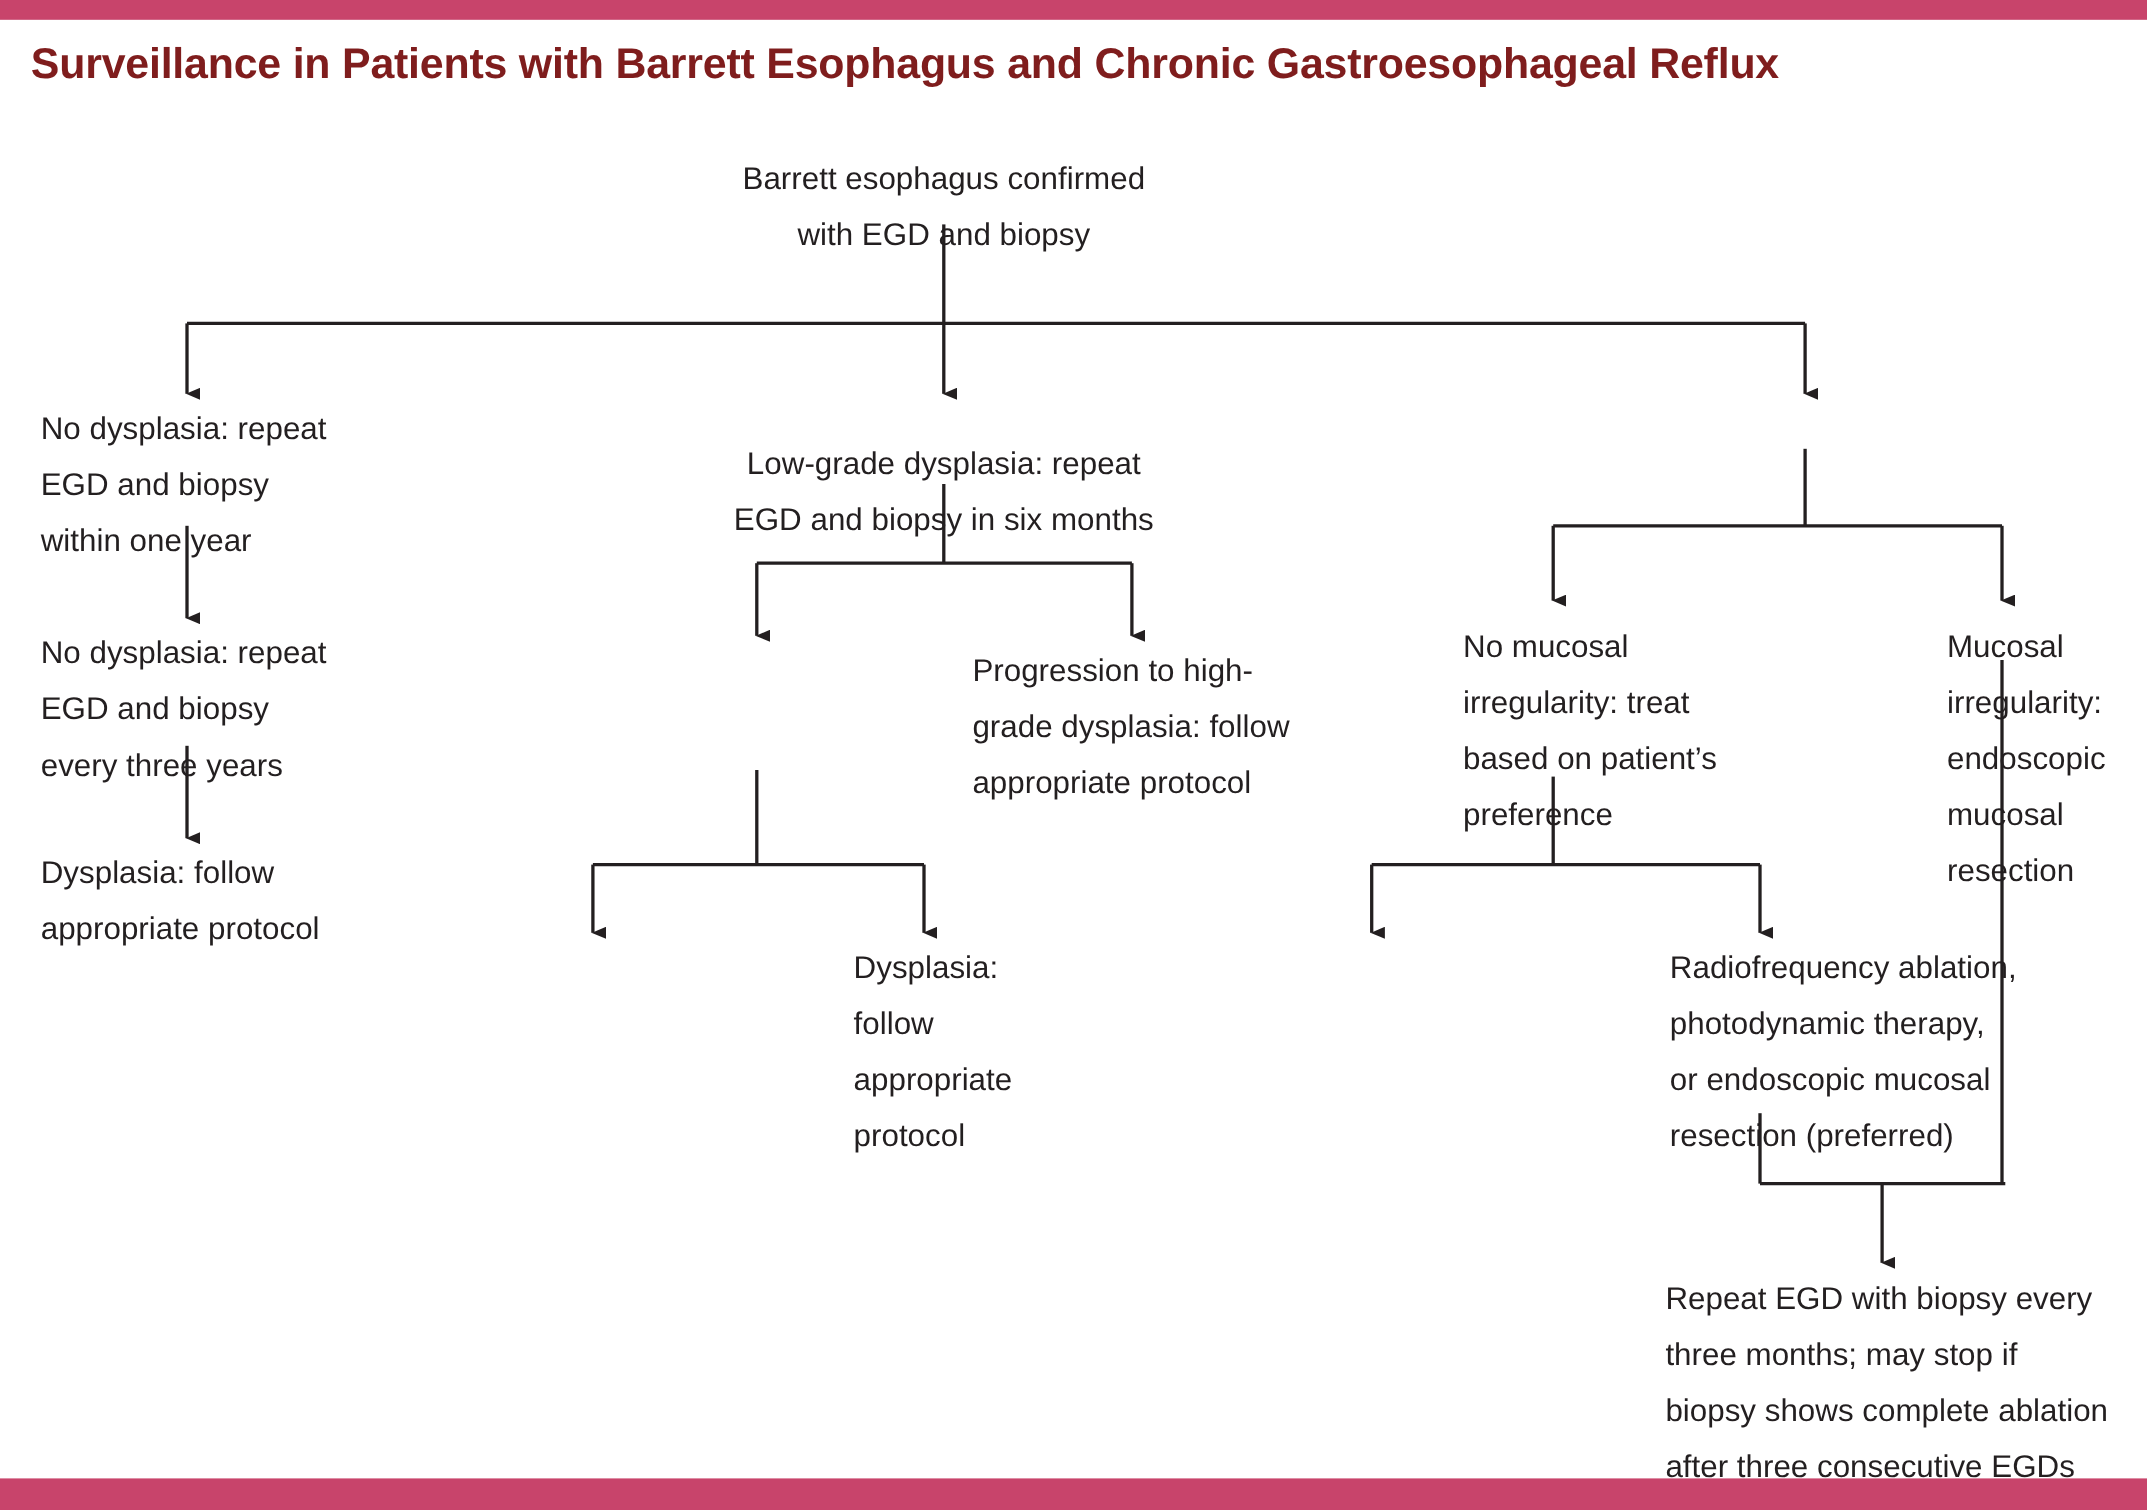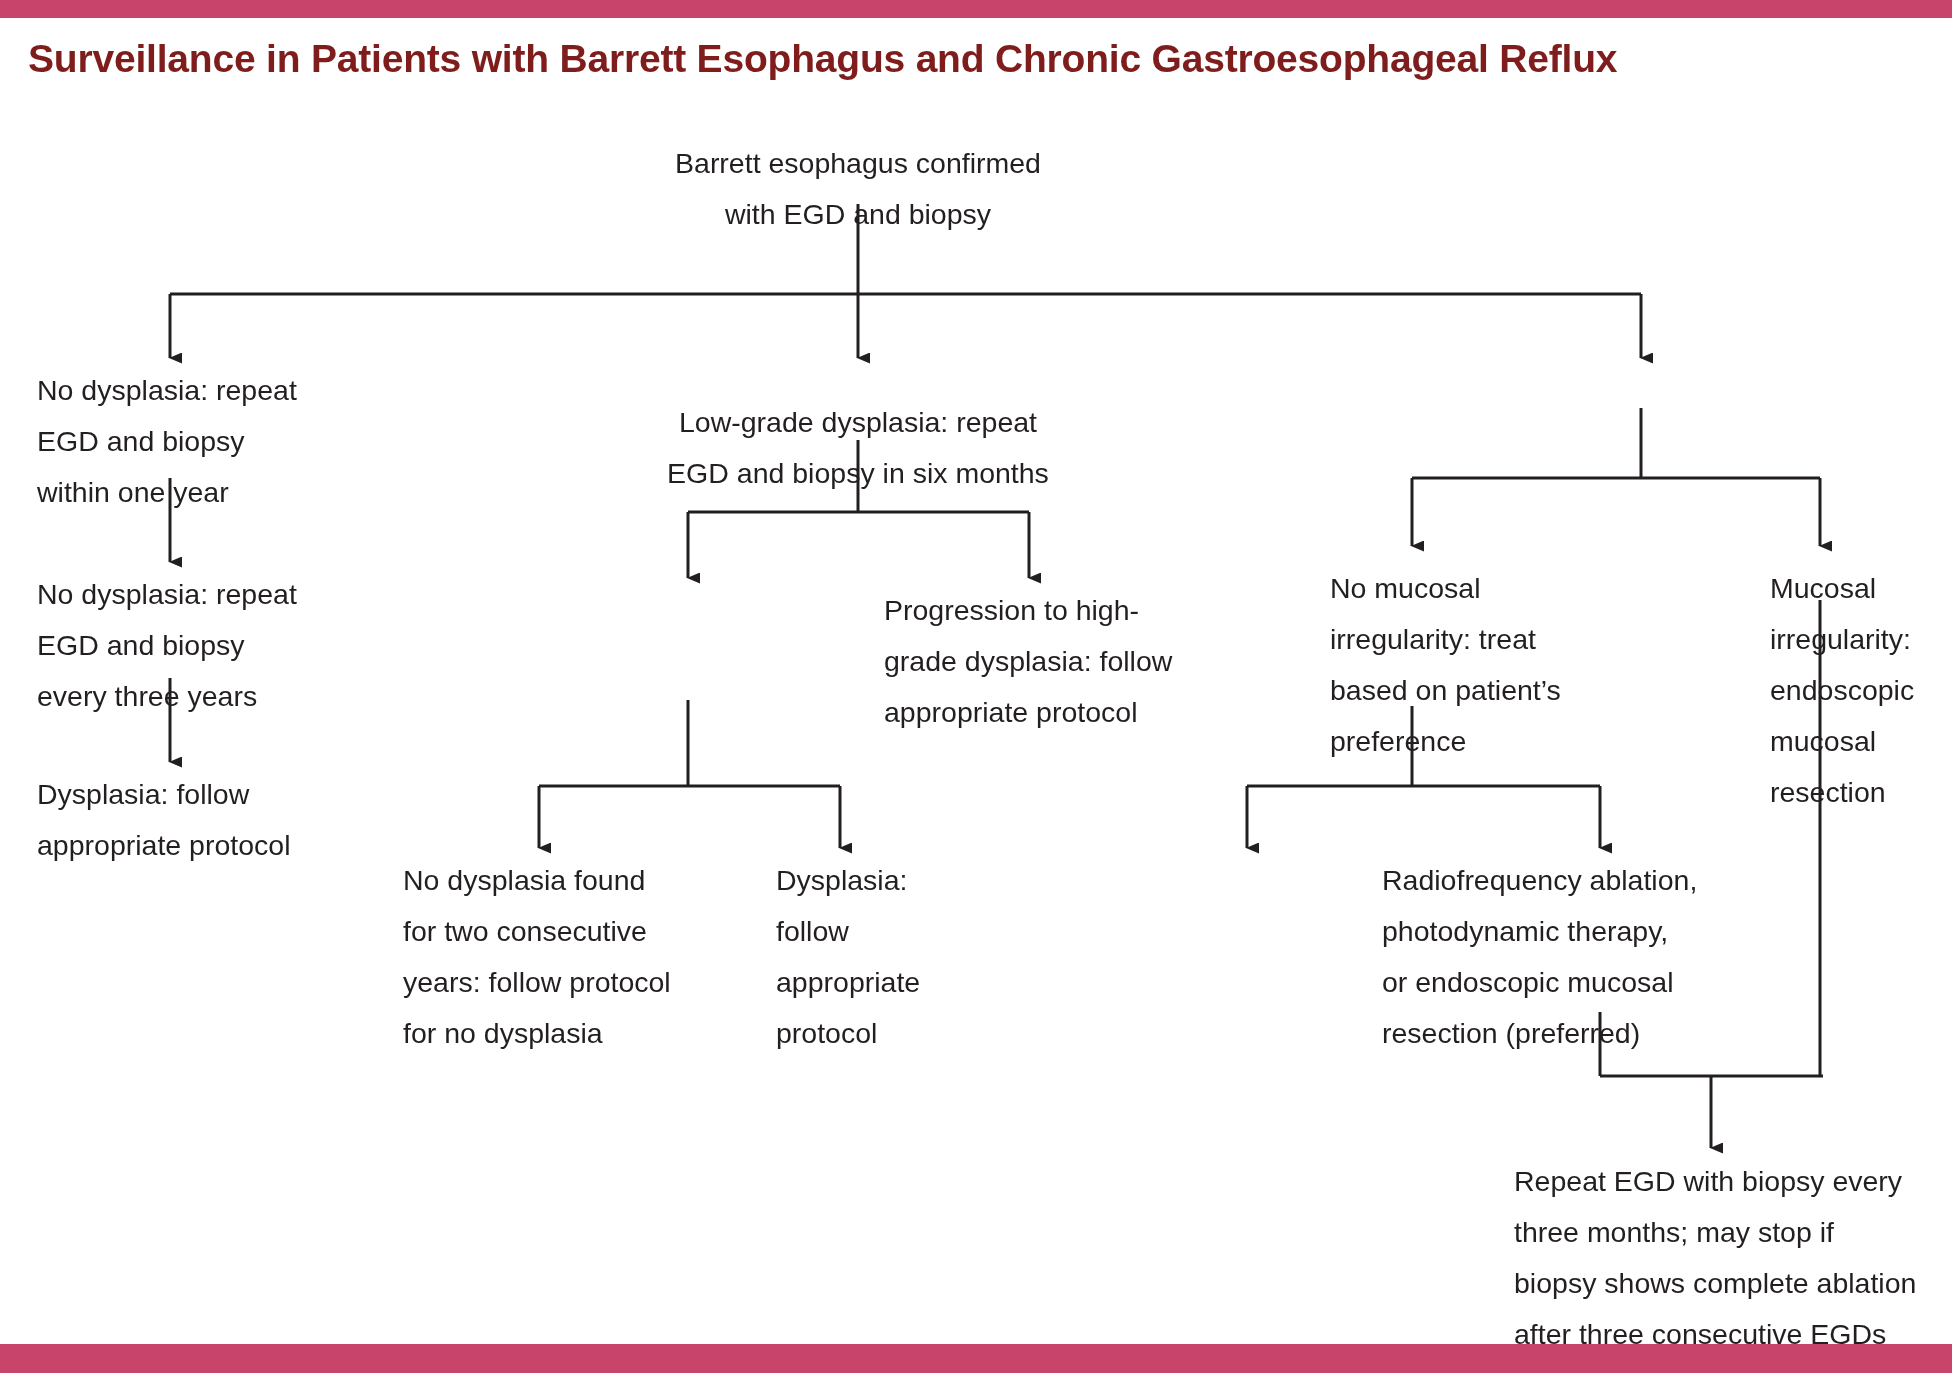--- a/index.html
+++ b/index.html
@@ -129,44 +129,40 @@
 appropriate protocol</div>
 
   <div class="node center" style="left:608px; top:365px; width:500px;margin-top:32px;">Low-grade dysplasia: repeat
 EGD and biopsy in six months</div>
 
 
   <div class="node left" style="left:884px; top:585px; width:300px;">Progression to high-
 grade dysplasia: follow
 appropriate protocol</div>
 
-  <div class="node left" style="left:403px; top:855px; width:320px;">No dysplasia found
-for two consecutive
-years: follow protocol
-for no dysplasia</div>
 
   <div class="node left" style="left:776px; top:855px; width:230px;">Dysplasia:
 follow
 appropriate
 protocol</div>
 
 
   <div class="node left" style="left:1330px; top:563px; width:280px;">No mucosal
 irregularity: treat
 based on patient’s
 preference</div>
 
   <div class="node left" style="left:1770px; top:563px; width:230px;">Mucosal
 irregularity:
 endoscopic
 mucosal
 resection</div>
 
 
-  <div class="node left" style="left:1382px; top:855px; width:360px;">Radiofrequency ablation,
+  <div class="node left" style="left:1518px; top:855px; width:360px;">Radiofrequency ablation,
 photodynamic therapy,
 or endoscopic mucosal
 resection (preferred)</div>
 
   <div class="node left" style="left:1514px; top:1156px; width:430px;">Repeat EGD with biopsy every
 three months; may stop if
 biopsy shows complete ablation
 after three consecutive EGDs</div>
 
 </div>

